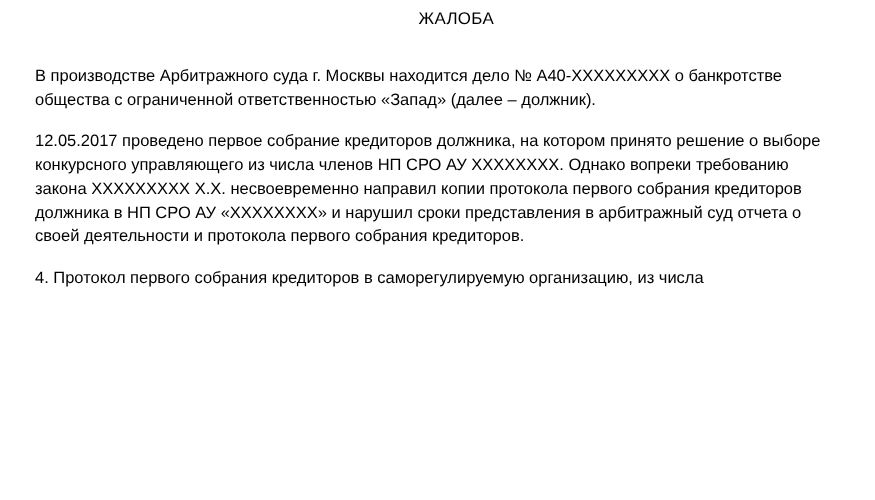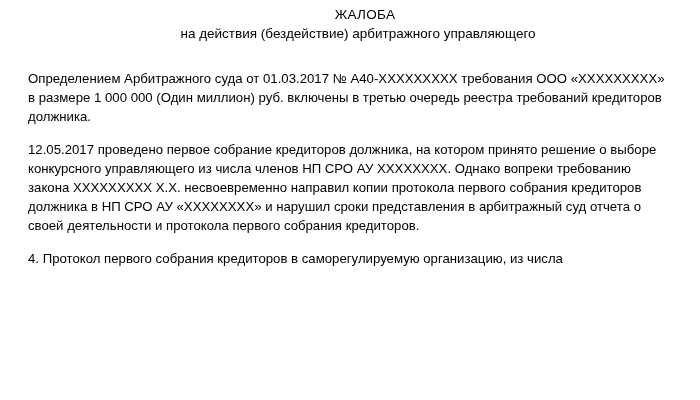--- a/index.html
+++ b/index.html
@@ -54,27 +54,26 @@
     height: 26px;
   }
 </style>
 </head>
 <body>
 
 <div class="page">
 
   <div class="doc-title">ЖАЛОБА</div>
 
-  <div class="doc-subtitle">на действия (бездействие) арбитражного управляющего</div>
 
   <div class="spacer-top"></div>
 
   <div class="body-block">
+    <p class="para">В производстве Арбитражного суда г. Москвы находится дело № А40-ХХХХХХХХХ о банкротстве общества с ограниченной ответственностью «Запад» (далее – должник).</p>
 
 
-    <p class="para">Определением Арбитражного суда от 01.03.2017 № А40-ХХХХХХХХХ требования ООО «ХХХХХХХХХ» в размере 1 000 000 (Один миллион) руб. включены в третью очередь реестра требований кредиторов должника.</p>
 
     <p class="para">12.05.2017 проведено первое собрание кредиторов должника, на котором принято решение о выборе конкурсного управляющего из числа членов НП СРО АУ ХХХХХХХХ. Однако вопреки требованию закона ХХХХХХХХХ Х.Х. несвоевременно направил копии протокола первого собрания кредиторов должника в НП СРО АУ «ХХХХХХХХ» и нарушил сроки представления в арбитражный суд отчета о своей деятельности и протокола первого собрания кредиторов.</p>
 
     <p class="para">4. Протокол первого собрания кредиторов в саморегулируемую организацию, из числа</p>
   </div>
 
 </div>
 
 </body></html>

